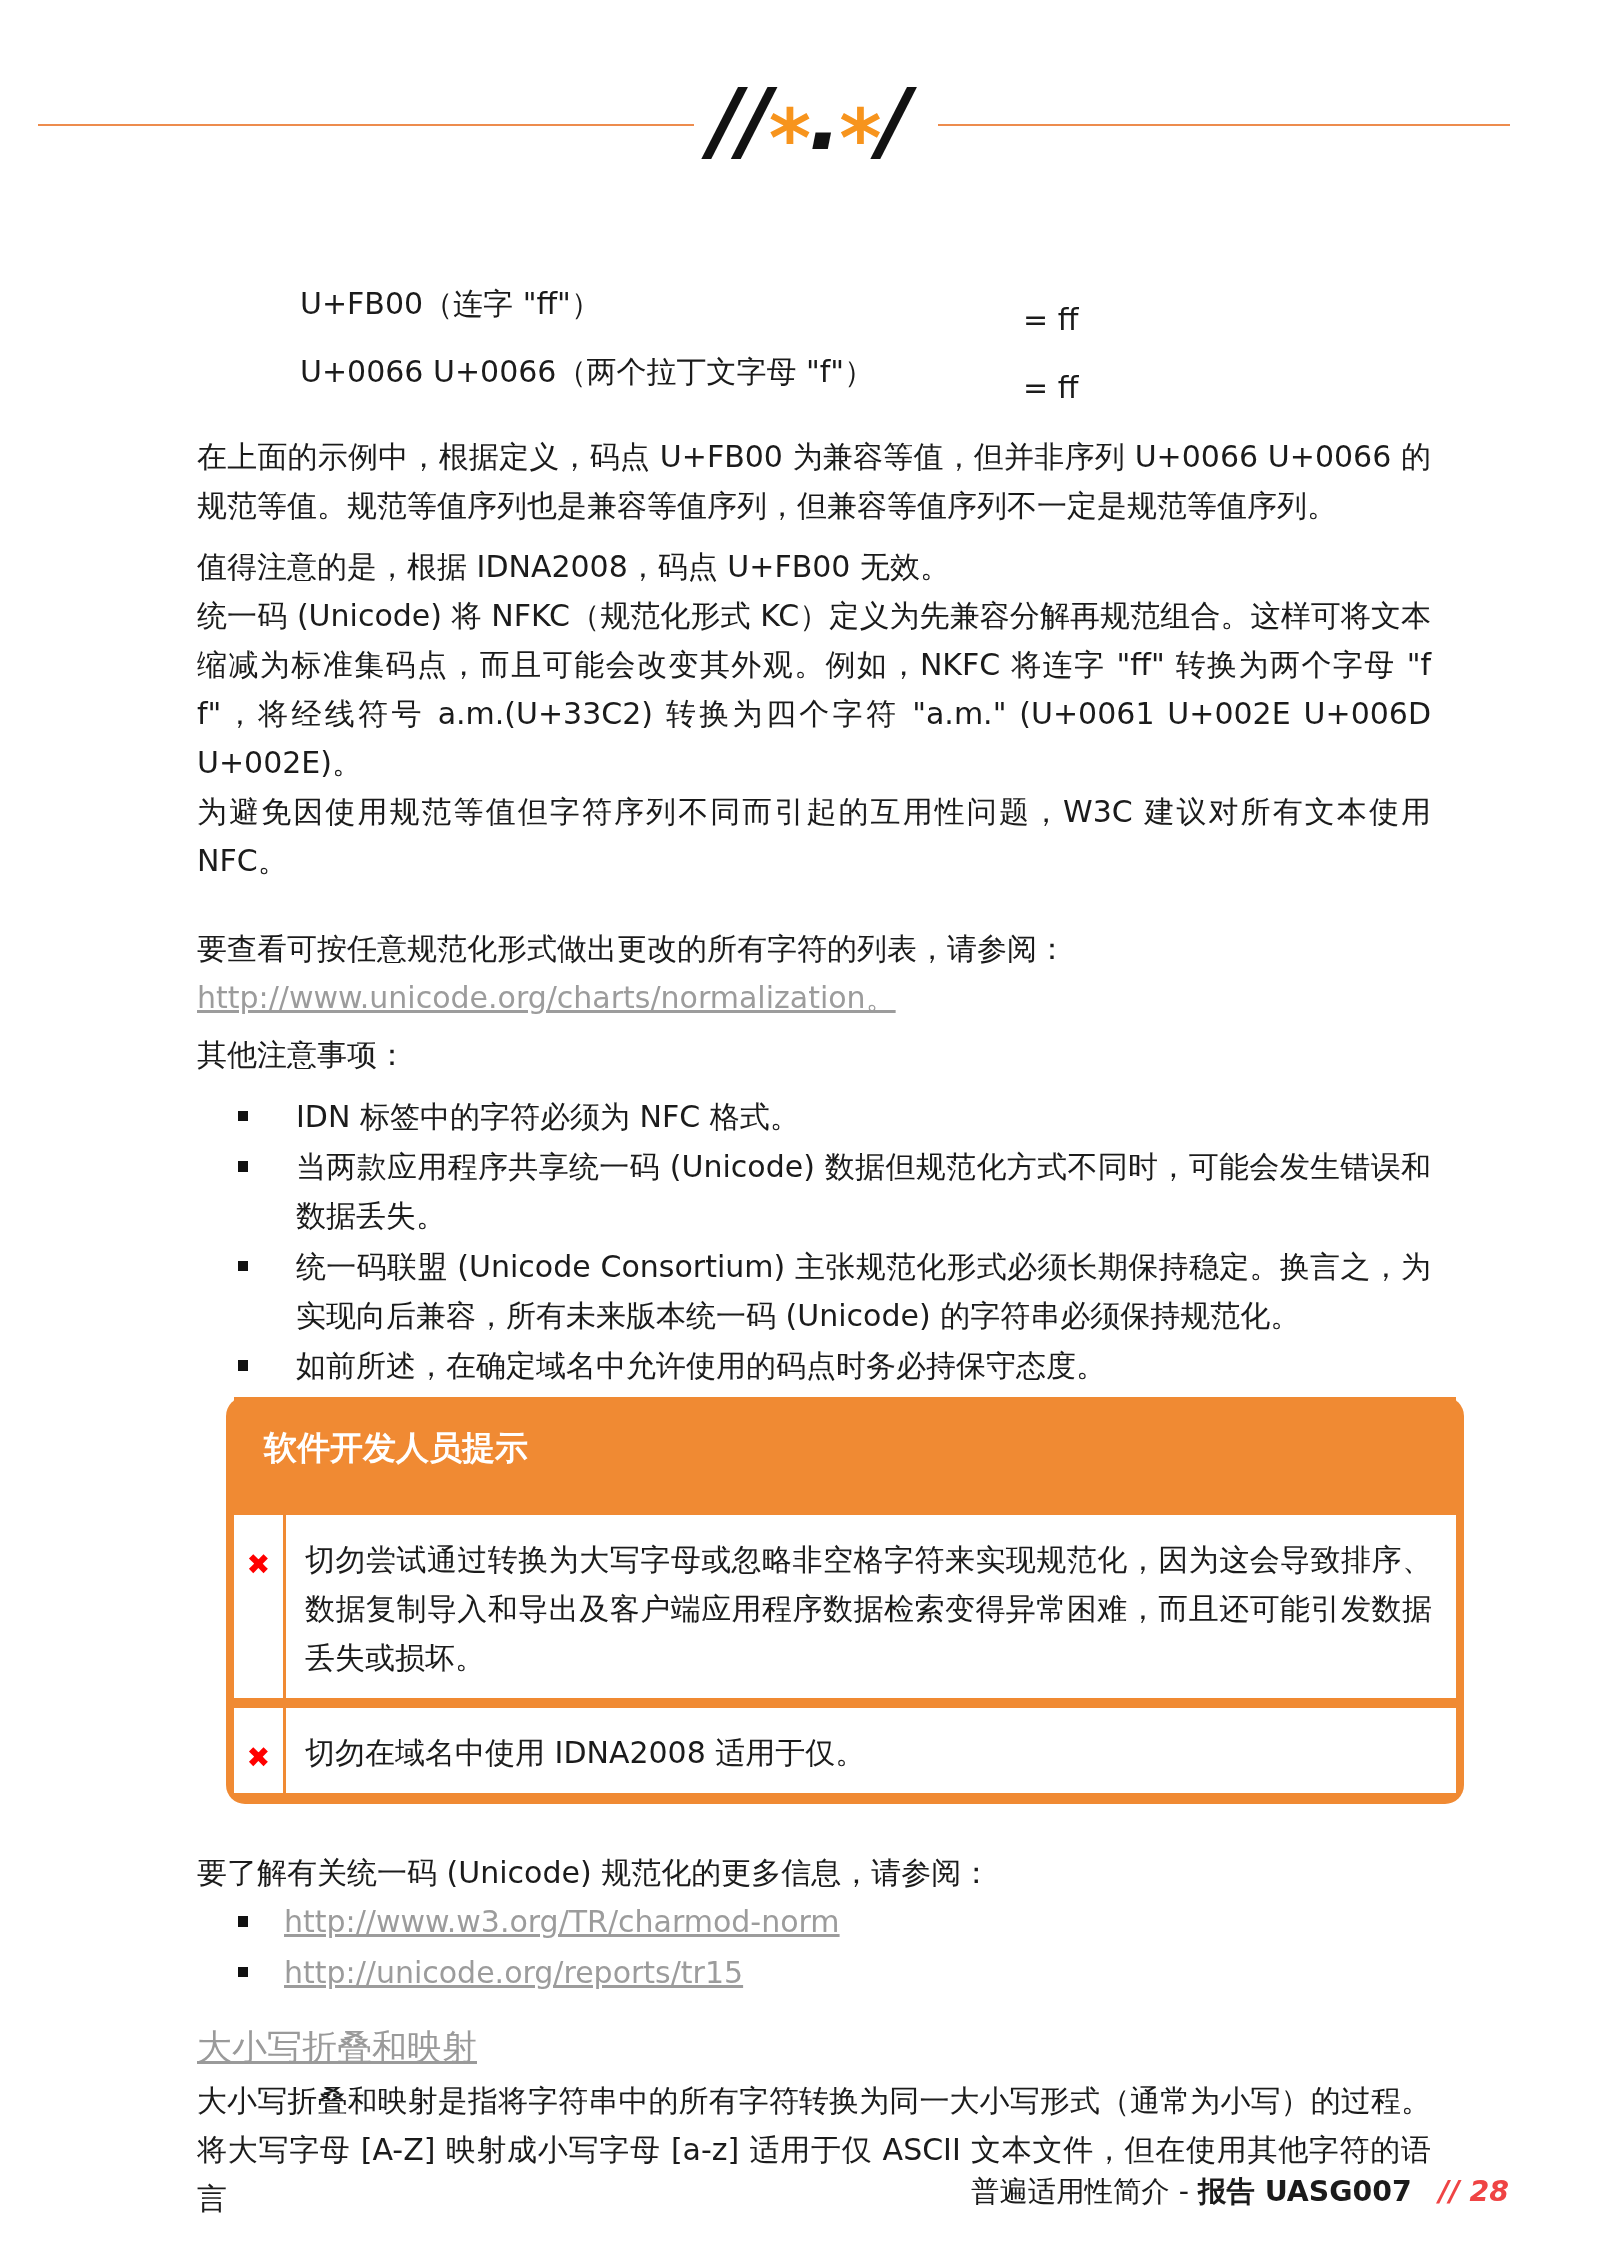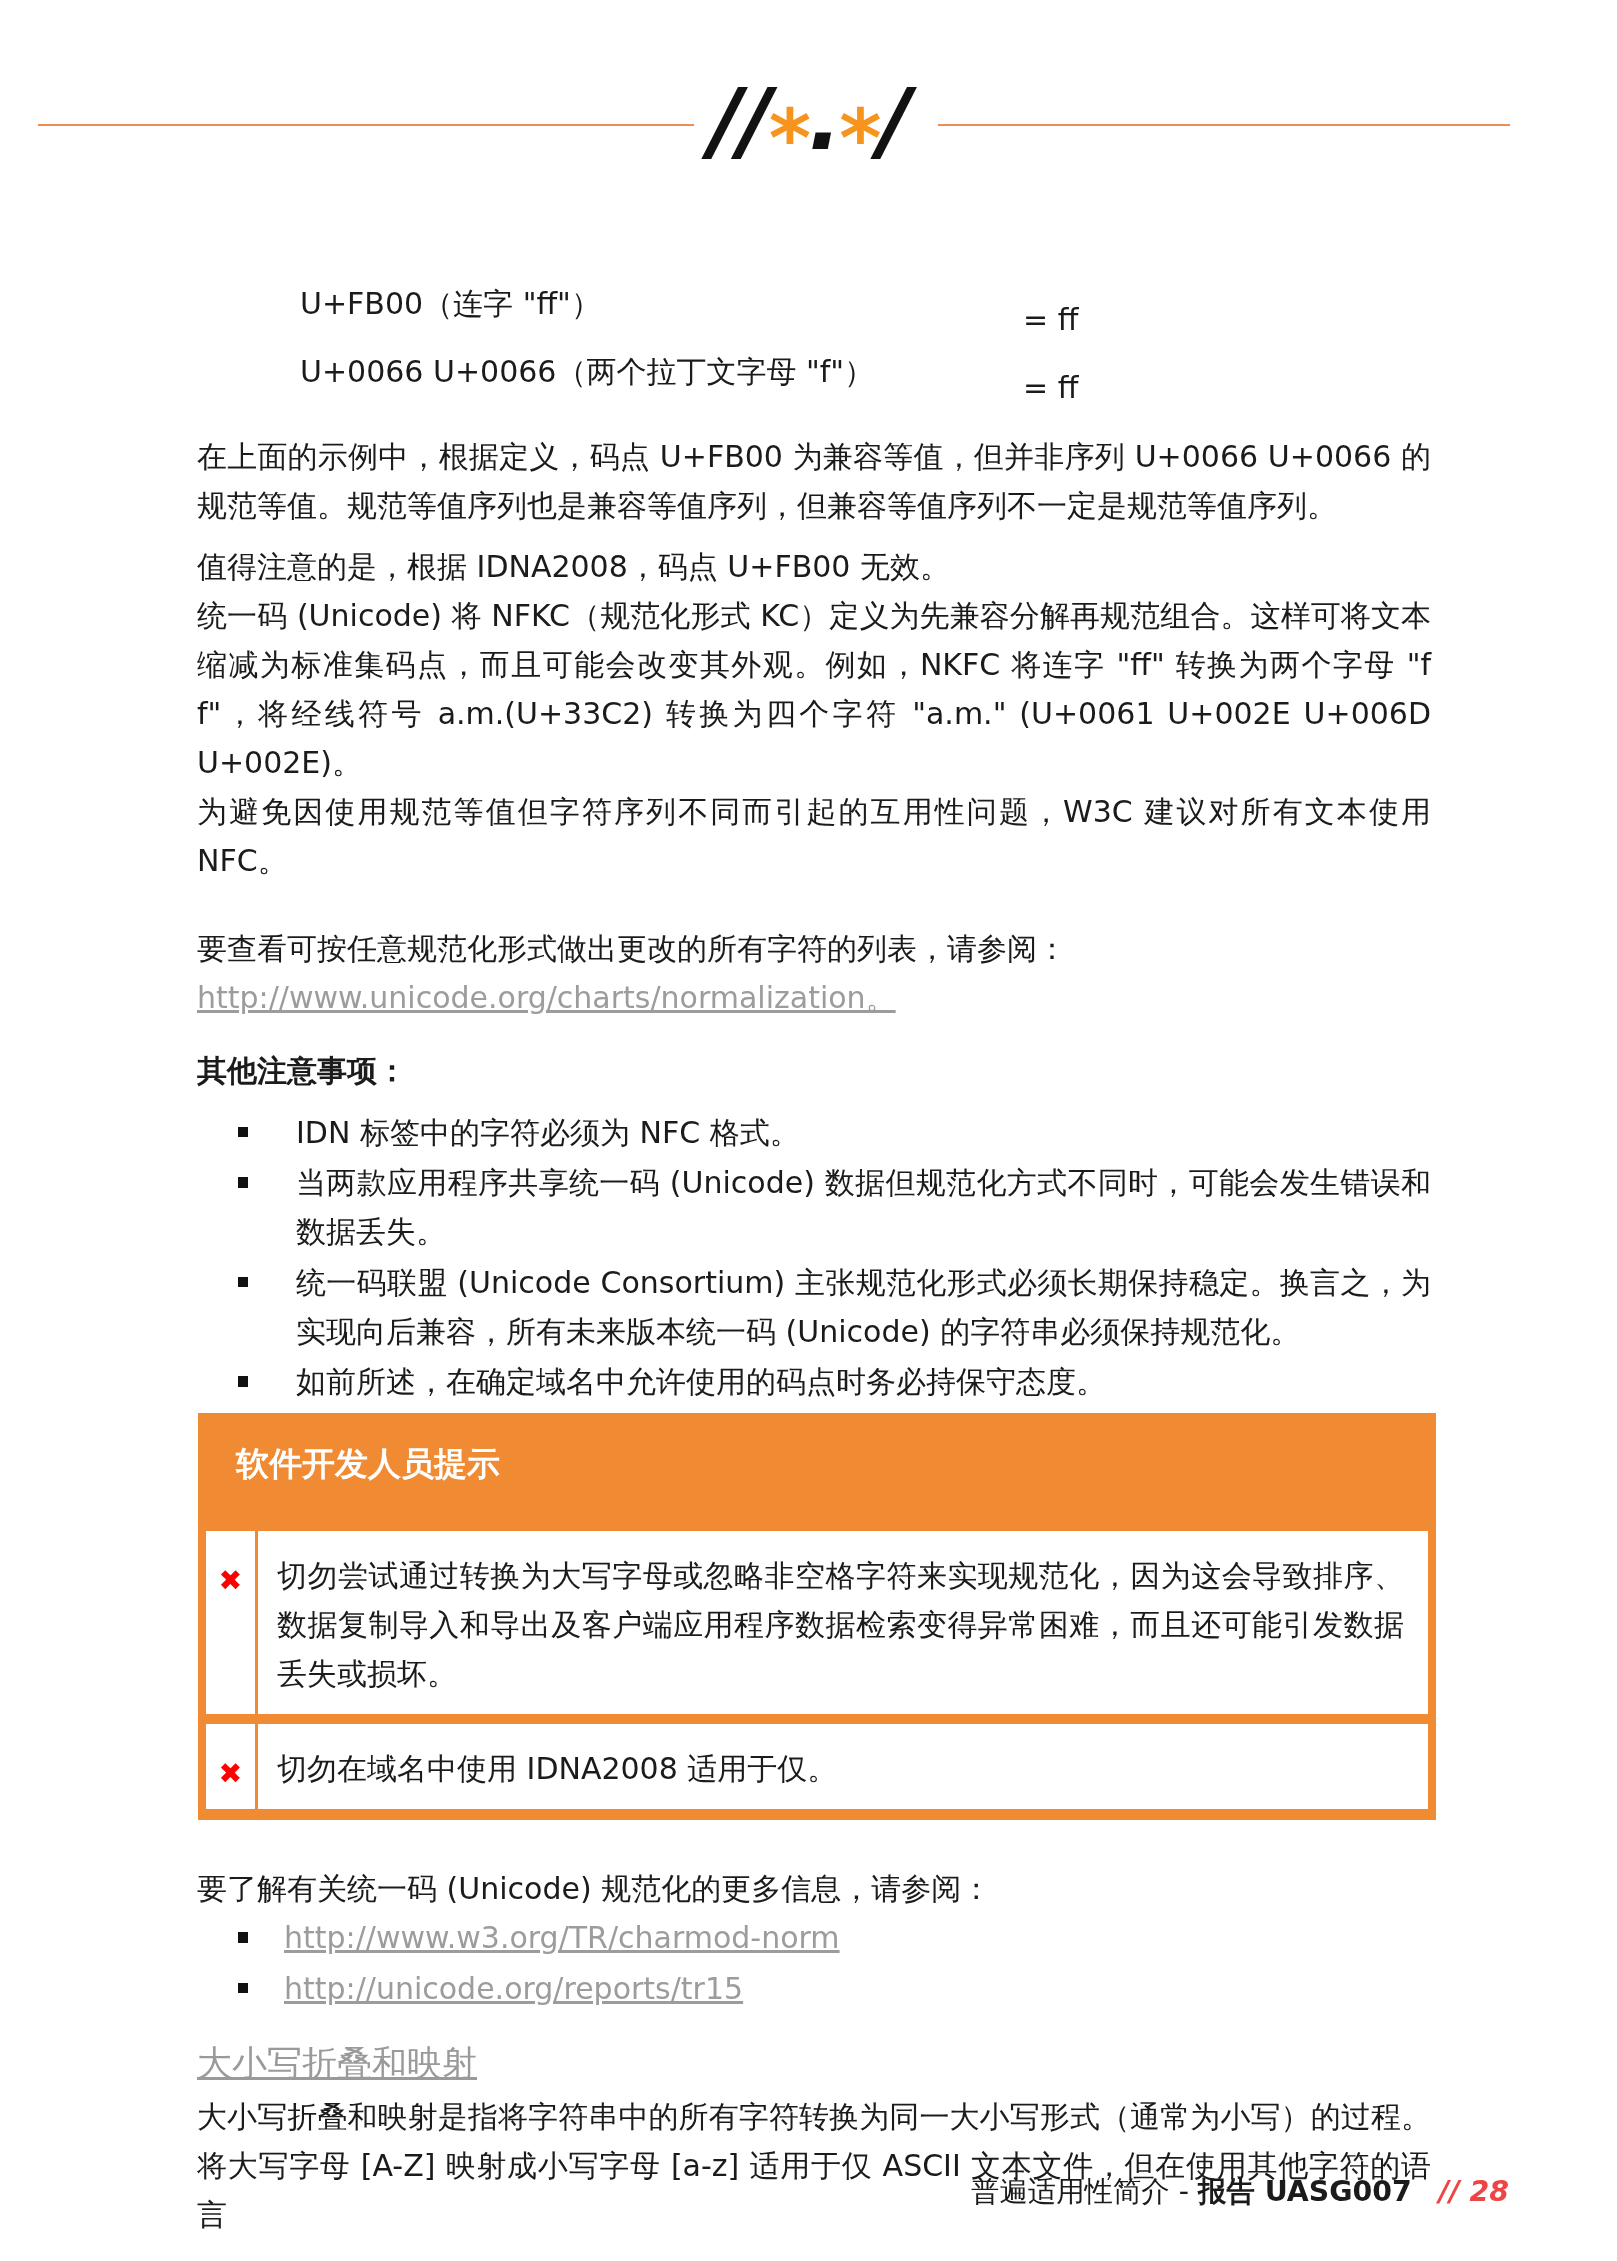--- a/index.html
+++ b/index.html
@@ -29,33 +29,33 @@
   .example-row{position:relative;height:49px;margin-bottom:19px;white-space:nowrap;}
   .example-row .val{position:absolute;left:723px;top:16px;}
 
   .para{margin:0;}
   .p1{margin-top:36px;}
   .p2{margin-top:12.6px;}
   .p3{}
   .p4{margin-top:39px;}
   .link{color:#9C9C9C;text-decoration:underline;}
   .link-line{margin-top:0;}
-  .notes-heading{margin-top:24px;font-weight:bold;}
+  .notes-heading{margin-top:8px;}
 
   .bullets{margin-top:12.6px;}
   .bullet-item{position:relative;padding-left:99px;margin-bottom:1.6px;}
   .bullet-item .sq,
   .link-item .sq{
     position:absolute;left:41px;top:19px;width:10.3px;height:10.3px;background:#111;display:block;
   }
 
   
   .callout{
-    margin-top:6.3px;margin-left:1px;width:1238px;box-sizing:border-box;
-    border-left:8px solid #F08A33;border-right:8px solid #F08A33;border-bottom:11px solid #F08A33;
+    margin-top:6.3px;margin-left:29px;width:1238px;box-sizing:border-box;
+    border-left:8px solid #F08A33;border-right:8px solid #F08A33;border-bottom:11px solid #F08A33;border-radius:19px;
   }
   .callout-header{
     background:#F08A33;height:118px;box-sizing:border-box;padding:30px 0 0 30px;
     color:#ffffff;font-size:33px;font-weight:bold;line-height:41px;text-align:left;
   }
   .callout-row{display:flex;background:#ffffff;}
   .callout-row.first{min-height:169px;}
   .callout-row.second{min-height:77px;}
   .callout-divider{height:9.5px;background:#F08A33;}
   .icon-cell{

